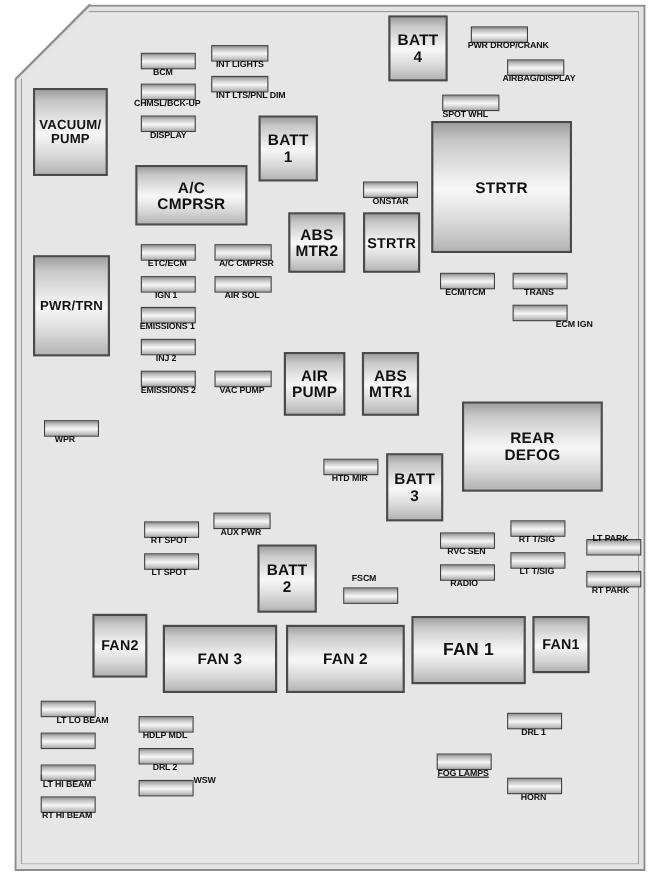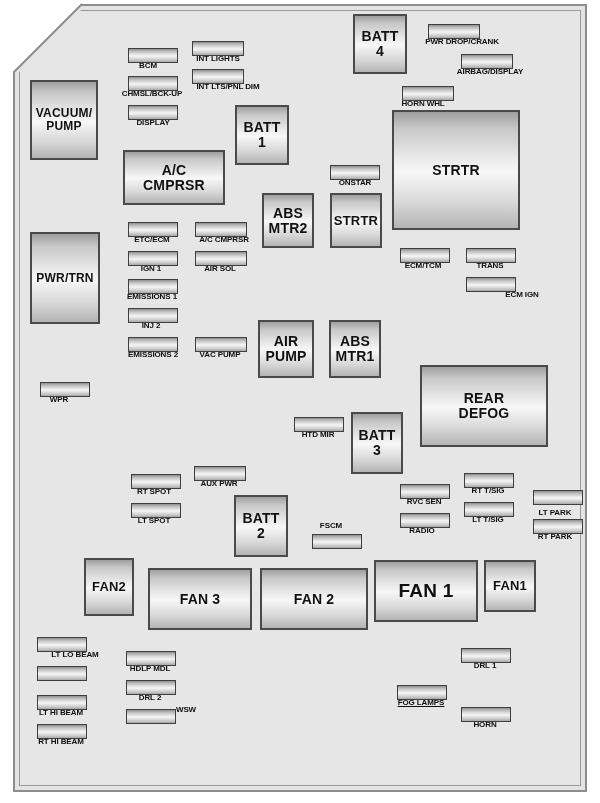--- a/index.html
+++ b/index.html
@@ -152,21 +152,21 @@
       </div>
       <div class="relay" style="left: 84px; top: 558px; width: 50px; height: 58px; font-size: 13px;">
         <span>FAN2</span>
       </div>
       <div class="relay" style="left: 148px; top: 568px; width: 104px; height: 62px; font-size: 14px;">
         <span>FAN 3</span>
       </div>
       <div class="relay" style="left: 260px; top: 568px; width: 108px; height: 62px; font-size: 14px;">
         <span>FAN 2</span>
       </div>
-      <div class="relay" style="left: 374px; top: 560px; width: 104px; height: 62px; font-size: 19px;">
+      <div class="relay" style="left: 374px; top: 560px; width: 104px; height: 62px; font-size: 16px;">
         <span>FAN 1</span>
       </div>
       <div class="relay" style="left: 484px; top: 560px; width: 52px; height: 52px; font-size: 13px;">
         <span>FAN1</span>
       </div>
       <div class="fuse-wrap" style="left: 128px; top: 48px; width: 50px; height: 15px;">
         <div class="fuse"></div>
       </div>
       <div class="fuse-label" style="left: 148px; top: 66px; transform: translate(-50%, -50%);">BCM</div>
       <div class="fuse-wrap" style="left: 192px; top: 41px; width: 52px; height: 15px;">
@@ -189,21 +189,21 @@
         <div class="fuse"></div>
       </div>
       <div class="fuse-label" style="left: 462px; top: 42px; transform: translate(-50%, -50%);">PWR DROP/CRANK</div>
       <div class="fuse-wrap" style="left: 461px; top: 54px; width: 52px; height: 15px;">
         <div class="fuse"></div>
       </div>
       <div class="fuse-label" style="left: 490px; top: 72px; transform: translate(-50%, -50%);">AIRBAG/DISPLAY</div>
       <div class="fuse-wrap" style="left: 402px; top: 86px; width: 52px; height: 15px;">
         <div class="fuse"></div>
       </div>
-      <div class="fuse-label" style="left: 423px; top: 104px; transform: translate(-50%, -50%);">HORN WHL</div>
+      <div class="fuse-label" style="left: 423px; top: 104px; transform: translate(-50%, -50%);">SPOT WHL</div>
       <div class="fuse-wrap" style="left: 330px; top: 165px; width: 50px; height: 15px;">
         <div class="fuse"></div>
       </div>
       <div class="fuse-label" style="left: 355px; top: 183px; transform: translate(-50%, -50%);">ONSTAR</div>
       <div class="fuse-wrap" style="left: 128px; top: 222px; width: 50px; height: 15px;">
         <div class="fuse"></div>
       </div>
       <div class="fuse-label" style="left: 152px; top: 240px; transform: translate(-50%, -50%);">ETC/ECM</div>
       <div class="fuse-wrap" style="left: 195px; top: 222px; width: 52px; height: 15px;">
         <div class="fuse"></div>
@@ -273,21 +273,21 @@
         <div class="fuse"></div>
       </div>
       <div class="fuse-label" style="left: 424px; top: 502px; transform: translate(-50%, -50%);">RVC SEN</div>
       <div class="fuse-wrap" style="left: 464px; top: 473px; width: 50px; height: 15px;">
         <div class="fuse"></div>
       </div>
       <div class="fuse-label" style="left: 488px; top: 491px; transform: translate(-50%, -50%);">RT T/SIG</div>
       <div class="fuse-wrap" style="left: 533px; top: 490px; width: 50px; height: 15px;">
         <div class="fuse"></div>
       </div>
-      <div class="fuse-label" style="left: 555px; top: 513px; transform: translate(-50%, -50%);">LT PARK</div>
+      <div class="fuse-label" style="left: 555px; top: 490px; transform: translate(-50%, -50%);">LT PARK</div>
       <div class="fuse-wrap" style="left: 400px; top: 513px; width: 50px; height: 15px;">
         <div class="fuse"></div>
       </div>
       <div class="fuse-label" style="left: 422px; top: 531px; transform: translate(-50%, -50%);">RADIO</div>
       <div class="fuse-wrap" style="left: 464px; top: 502px; width: 50px; height: 15px;">
         <div class="fuse"></div>
       </div>
       <div class="fuse-label" style="left: 488px; top: 520px; transform: translate(-50%, -50%);">LT T/SIG</div>
       <div class="fuse-wrap" style="left: 533px; top: 519px; width: 50px; height: 15px;">
         <div class="fuse"></div>

